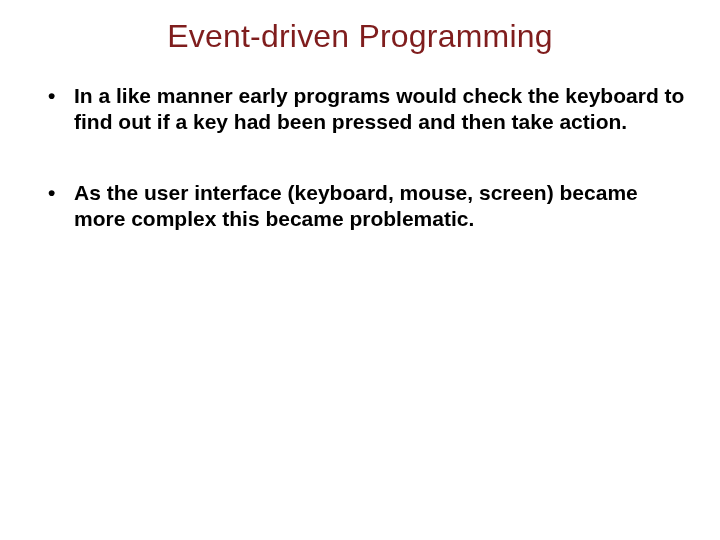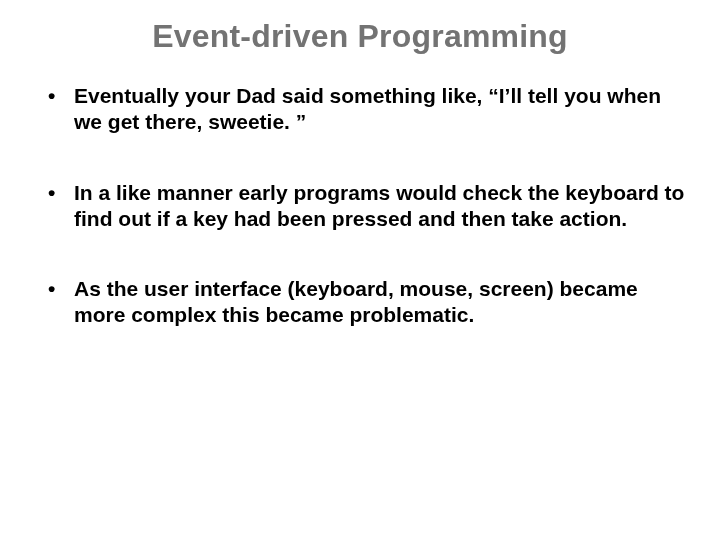--- a/index.html
+++ b/index.html
@@ -13,22 +13,22 @@
   }
   .slide {
     box-sizing: border-box;
     width: 720px;
     height: 540px;
     padding: 18px 30px 30px 30px;
   }
   .title {
     text-align: center;
     font-size: 32px;
-    font-weight: bold;
-    color: #737373;
+    font-weight: normal;
+    color: #7f1d1d;
     margin: 0 0 28px 0;
     letter-spacing: 0.2px;
   }
   ul.bullets {
     list-style: none;
     padding: 0;
     margin: 0 0 0 10px;
   }
   ul.bullets > li {
     position: relative;
@@ -48,17 +48,16 @@
     color: #000;
     font-weight: bold;
   }
 </style>
 </head>
 <body>
 
 <div class="slide">
   <h1 class="title">Event-driven Programming</h1>
   <ul class="bullets">
-    <li>Eventually your Dad said something like, “I’ll tell you when we get there, sweetie. ”</li>
     <li>In a like manner early programs would check the keyboard to find out if a key had been pressed and then take action.</li>
     <li>As the user interface (keyboard, mouse, screen) became more complex this became problematic.</li>
   </ul>
 </div>
 
 </body></html>

